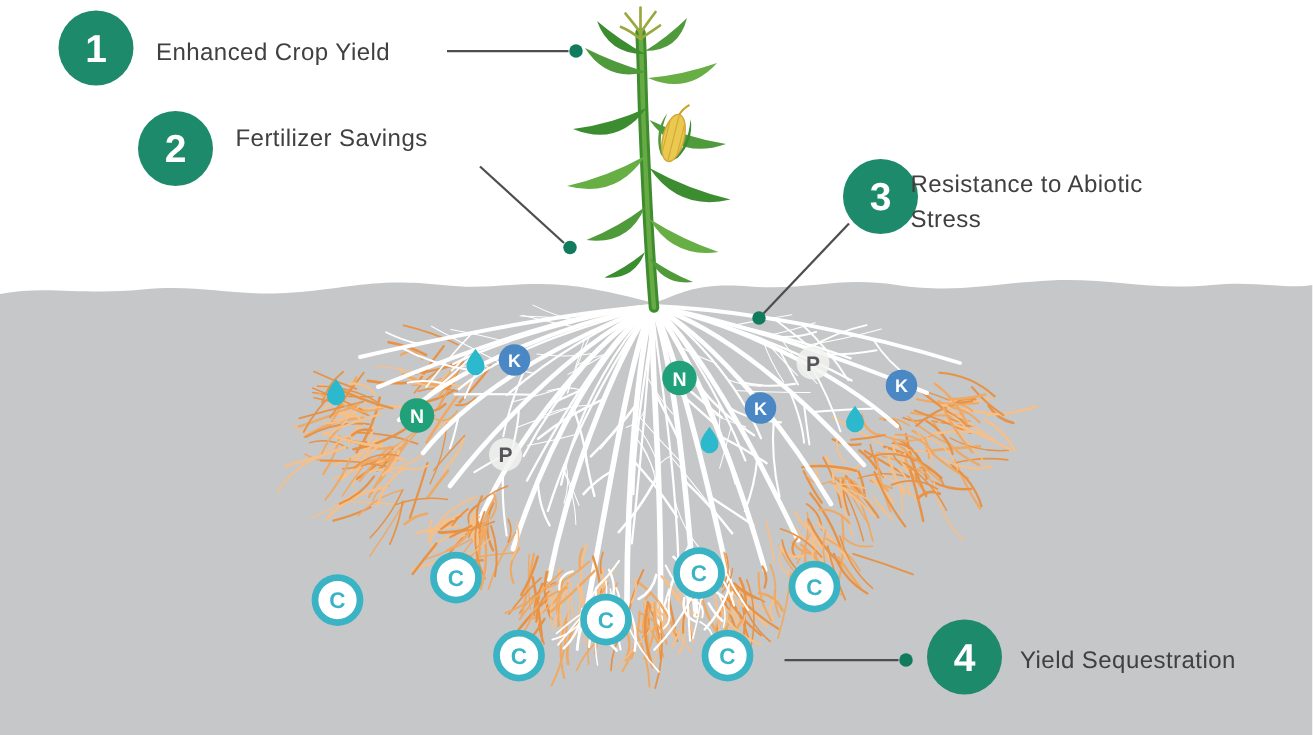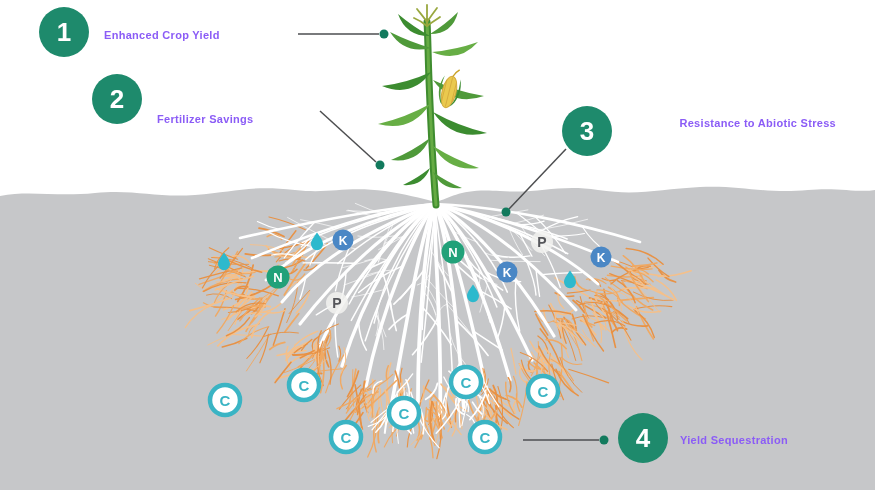--- a/index.html
+++ b/index.html
@@ -5,21 +5,21 @@
   html,body{margin:0;padding:0;}
   body{font-family:"Liberation Sans", sans-serif; background:#ffffff;}
   #stage{position:relative; width:875px; height:490px; overflow:hidden; background:#ffffff;}
   #scene{position:absolute; left:0; top:0;}
   .callout-circle{
     position:absolute; width:50px; height:50px; border-radius:50%;
     background:#1e8a6c; color:#ffffff; display:flex; align-items:center; justify-content:center;
     font-size:26px; font-weight:bold; z-index:5;
   }
   .callout-label{
-    position:absolute; color:#8b5cf6; font-weight:bold; font-size:11px;
+    position:absolute; color:#404040; font-weight:normal; font-size:16px;
     letter-spacing:0.3px; line-height:23px; z-index:5;
   }
 </style>
 </head>
 <body>
 
 <div id="stage">
   <svg id="scene" width="875" height="490" viewBox="0 0 875 490">
 
     <path fill="#c6c7c9" d="M0,196 C30,190 55,197 95,193 C135,189 155,198 195,195
@@ -742,24 +742,24 @@
   </svg>
 
   <div class="callout-circle" style="left:39px; top:7px;">
     <span>1</span>
   </div>
   <div class="callout-label" style="left:104px; top:24px;">Enhanced Crop Yield</div>
 
   <div class="callout-circle" style="left:92px; top:74px;">
     <span>2</span>
   </div>
-  <div class="callout-label" style="left:157px; top:108px;">Fertilizer Savings</div>
+  <div class="callout-label" style="left:157px; top:81px;">Fertilizer Savings</div>
 
   <div class="callout-circle" style="left:562px; top:106px;">
     <span>3</span>
   </div>
-  <div class="callout-label" style="left:631px; top:112px; width:205px;text-align:right;">Resistance to Abiotic Stress</div>
+  <div class="callout-label" style="left:607px; top:112px; width:205px;">Resistance to Abiotic Stress</div>
 
   <div class="callout-circle" style="left:618px; top:413px;">
     <span>4</span>
   </div>
   <div class="callout-label" style="left:680px; top:429px; white-space:nowrap;">Yield Sequestration</div>
 </div>
 
 </body></html>

